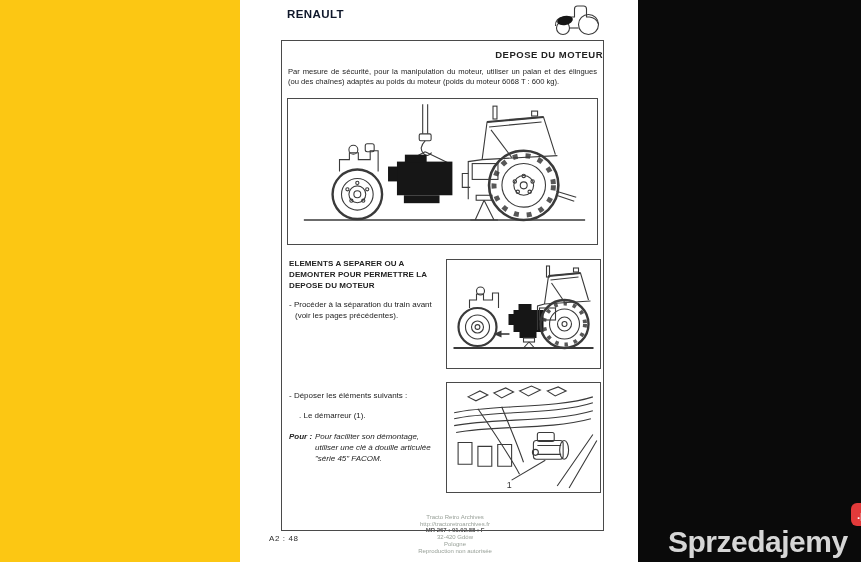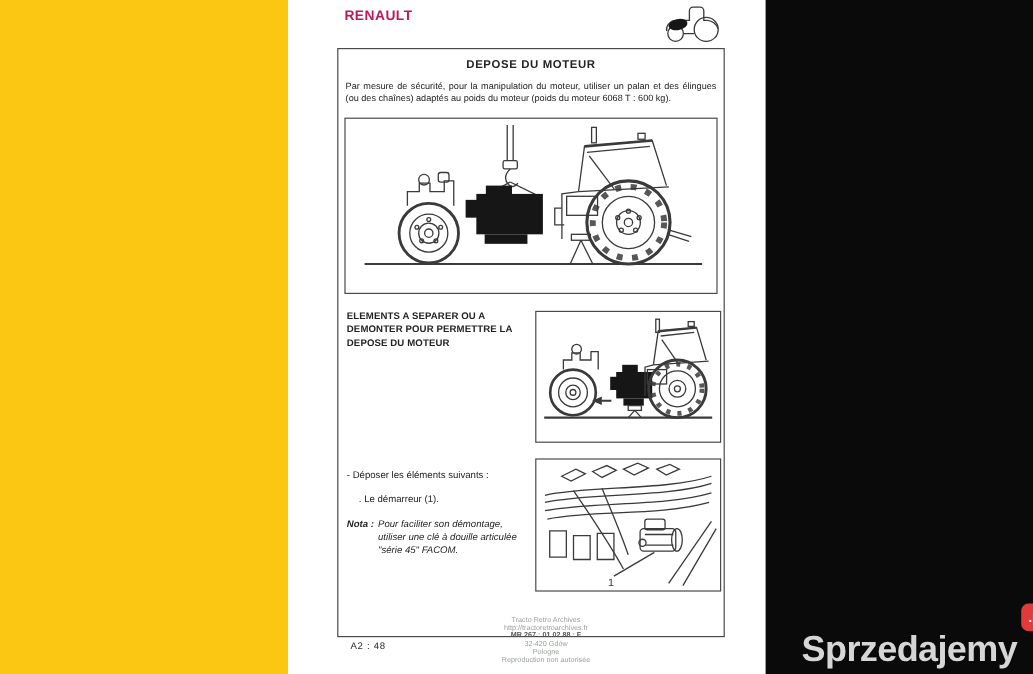--- a/index.html
+++ b/index.html
@@ -4,48 +4,48 @@
 <style>
   html,body{margin:0;padding:0;}
   body{font-family:"Liberation Sans",sans-serif;background:#ffffff;}
   .canvas{position:relative;width:861px;height:562px;overflow:hidden;background:#ffffff;}
 
   
   .left-bar{position:absolute;left:0;top:0;width:240px;height:562px;background:var(--left-bar,#fcc713);}
   .right-bar{position:absolute;left:638px;top:0;width:223px;height:562px;background:var(--right-bar,#0a0a0a);}
 
   
-  .brand{position:absolute;left:287px;top:9px;color:#be185d;}
+  .brand{position:absolute;left:287px;top:9px;color:#0f172a;}
   .brand-renault{font-weight:bold;font-size:11.5px;letter-spacing:.4px;line-height:1;}
   .brand-agriculture{font-family:"Liberation Serif",serif;font-size:10.5px;line-height:1.05;margin-top:25px;}
   .brand-bar{width:47px;height:4.5px;background:#161616;margin-top:1.5px;}
   .tractor-icon{position:absolute;left:552px;top:4px;width:50px;height:32px;}
 
   
   .frame{position:absolute;left:281px;top:40px;width:321px;height:489px;border:1px solid #4a4a4a;background:#fff;color:var(--page-text,#232323);}
-  .doc-title{text-align:center;margin-top:8px;font-weight:bold;font-size:9.5px;letter-spacing:.5px;}
+  .doc-title{text-align:right;margin-top:8px;font-weight:bold;font-size:9.5px;letter-spacing:.5px;}
   .intro{margin:7px 6px 0 6px;font-size:7.6px;line-height:1.32;text-align:justify;}
   .figbox{border:1px solid #4a4a4a;background:#fff;}
   .fig1{margin:11px 5px 0 5px;height:145px;}
   .fig1 svg,.fig2 svg,.fig3 svg{width:100%;height:100%;display:block;}
   .row{display:flex;justify-content:flex-start;}
   .row2{margin-top:14px;}
   .row3{margin-top:13px;}
   .col-text{width:170px;padding-left:7px;box-sizing:border-box;}
   .sec-heading{font-size:8px;font-weight:bold;line-height:1.35;letter-spacing:.1px;}
   .bullet{margin-top:9px;font-size:8px;line-height:1.35;padding-left:6px;text-indent:-6px;}
   .sub-item{margin-top:9px;font-size:8px;padding-left:10px;}
   .nota{display:flex;margin-top:11px;font-size:8px;font-style:italic;line-height:1.4;}
   .nota-label{font-weight:bold;width:26px;flex:none;}
   .nota-text{flex:1;padding-right:2px;}
   .fig2{width:153px;height:108px;margin-right:2px;flex:none;}
   .fig3{width:153px;height:109px;margin-right:2px;flex:none;}
 
   
-  .page-ref{position:absolute;left:292px;top:534px;font-size:8px;letter-spacing:.6px;color:#2b2b2b;}
+  .page-ref{position:absolute;left:269px;top:534px;font-size:8px;letter-spacing:.6px;color:#2b2b2b;}
   .stamp{position:absolute;left:402px;top:514px;width:106px;text-align:center;font-size:6px;line-height:1.12;color:#99a199;}
   .stamp div:nth-child(3){font-weight:bold;color:#555;}
 
   
   .sj{position:absolute;left:668px;top:503px;display:flex;align-items:flex-start;}
   .sj-text{font-size:30px;font-weight:bold;color:var(--watermark-text,#d6d6d6);letter-spacing:-.5px;margin-top:24px;line-height:1;}
   .sj-badge{width:26px;height:23px;background:var(--badge-red,#e23a3a);border-radius:6px;color:#fff;font-size:11.5px;font-weight:bold;display:flex;align-items:center;justify-content:center;margin-left:3px;}
 
   svg .ln{stroke:#3a3a3a;fill:none;stroke-width:1.1;}
   svg .blk{fill:#161616;stroke:none;}
@@ -137,20 +137,21 @@
           <path d="M198 101 L189 121 M198 101 L208 121 M184 121 h28"></path>
 
           <path d="M271 92 l20 6 m-20 -2 l18 6"></path>
         </g>
       </svg>
     </div>
 
     <div class="row row2">
       <div class="col-text">
         <div class="sec-heading">ELEMENTS A SEPARER OU A DEMONTER POUR PERMETTRE LA DEPOSE DU MOTEUR</div>
+        <div class="bullet">- Procéder à la séparation du train avant (voir les pages précédentes).</div>
       </div>
       <div class="figbox fig2">
         <svg viewBox="0 0 152 108">
           <g class="ln">
             <line x1="6" y1="88" x2="146" y2="88" stroke-width="1.8"></line>
 
             <circle cx="30" cy="67" r="19" stroke-width="2.2"></circle>
             <circle cx="30" cy="67" r="12"></circle>
             <circle cx="30" cy="67" r="6"></circle>
             <circle cx="30" cy="67" r="2.4"></circle>
@@ -187,21 +188,21 @@
           </g>
         </svg>
       </div>
     </div>
 
     <div class="row row3">
       <div class="col-text">
         <div class="bullet">- Déposer les éléments suivants :</div>
         <div class="sub-item">. Le démarreur (1).</div>
         <div class="nota">
-          <span class="nota-label">Nota :</span>
+          <span class="nota-label">Pour :</span>
           <span class="nota-text">Pour faciliter son démontage, utiliser une clé à douille articulée "série 45" FACOM.</span>
         </div>
       </div>
       <div class="figbox fig3">
         <svg viewBox="0 0 152 110">
           <g class="ln" stroke-width="1">
             <path d="M20 14 l12 -6 l8 4 l-12 6 z"></path>
             <path d="M46 10 l12 -5 l8 4 l-12 6 z"></path>
             <path d="M72 8 l12 -5 l9 4 l-12 6 z"></path>
             <path d="M100 8 l11 -4 l8 4 l-11 5 z"></path>

